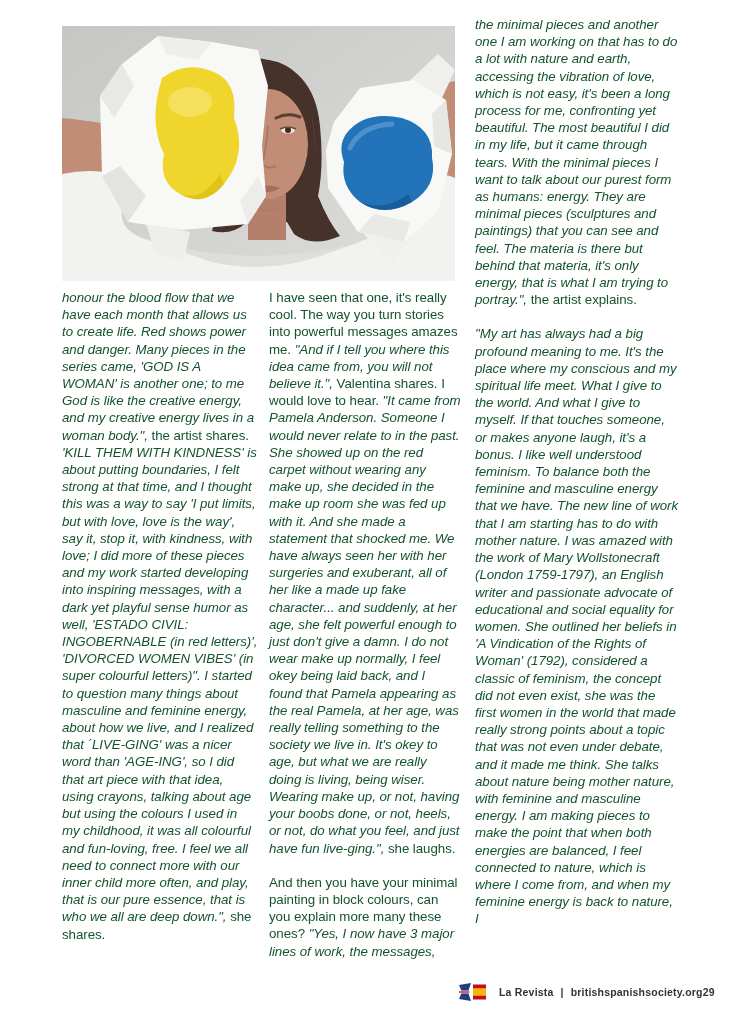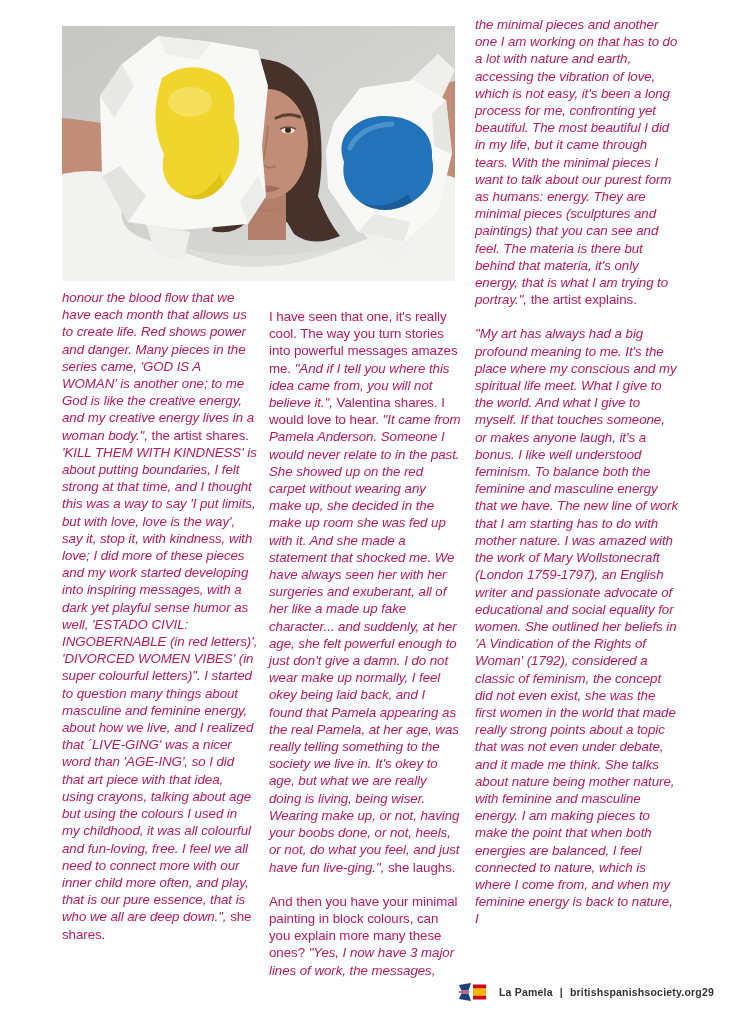--- a/index.html
+++ b/index.html
@@ -2,26 +2,26 @@
 <html><head>
 <meta charset="utf-8">
 <style>
   html,body{margin:0;padding:0;background:#ffffff;}
   .page{
     position:relative;width:729px;height:1023px;background:#ffffff;
     overflow:hidden;font-family:"Liberation Sans",sans-serif;
   }
   .photo{position:absolute;left:62px;top:26px;width:393px;height:255px;}
   .photo svg{display:block;width:100%;height:100%;}
-  .col{position:absolute;color:#be185d;font-size:13.3px;line-height:17.2px;letter-spacing:-0.05px;text-align:left;}
+  .col{position:absolute;color:#14532d;font-size:13.3px;line-height:17.2px;letter-spacing:-0.05px;text-align:left;}
   .col p{margin:0 0 17px 0;}
   .seg-i{font-style:italic;}
   .seg-r{font-style:normal;}
   .col-left{left:62px;top:289px;width:196px;}
-  .col-mid{left:269px;top:289px;width:192px;margin-top:19px;}
+  .col-mid{left:269px;top:289px;width:192px;}
   .col-right{left:475px;top:16px;width:204px;}
   .footer{
     position:absolute;left:458px;top:982px;display:flex;align-items:center;
     font-weight:bold;font-size:10.5px;color:#333333;letter-spacing:0.2px;
   }
   .footer .logo{margin-right:11px;width:30px;height:20px;}
   .footer .logo svg{display:block;width:30px;height:20px;}
   .footer .sep{margin:0 7px;}
   .footer .pageno{}
 </style>
@@ -98,19 +98,19 @@
   <div class="footer">
     <span class="logo">
       <svg viewBox="0 0 30 20">
         <polygon points="1,3 13,1 10,10 13,19 1,17 4,10" fill="#1f3e7c"></polygon>
         <polygon points="1,8.6 12,8.6 12,11.4 1,11.4" fill="#ffffff"></polygon>
         <polygon points="1,9.3 11.4,9.3 11.4,10.7 1,10.7" fill="#c8102e"></polygon>
         <rect x="15" y="2.5" width="13" height="15" fill="#c60b1e"></rect>
         <rect x="15" y="6.2" width="13" height="7.6" fill="#f6b40e"></rect>
       </svg>
     </span>
-    <span class="brand">La Pamela</span>
+    <span class="brand">La Revista</span>
     <span class="sep">|</span>
     <span class="site">britishspanishsociety.org</span>
     <span class="pageno">29</span>
   </div>
 
 </div>
 
 </body></html>

